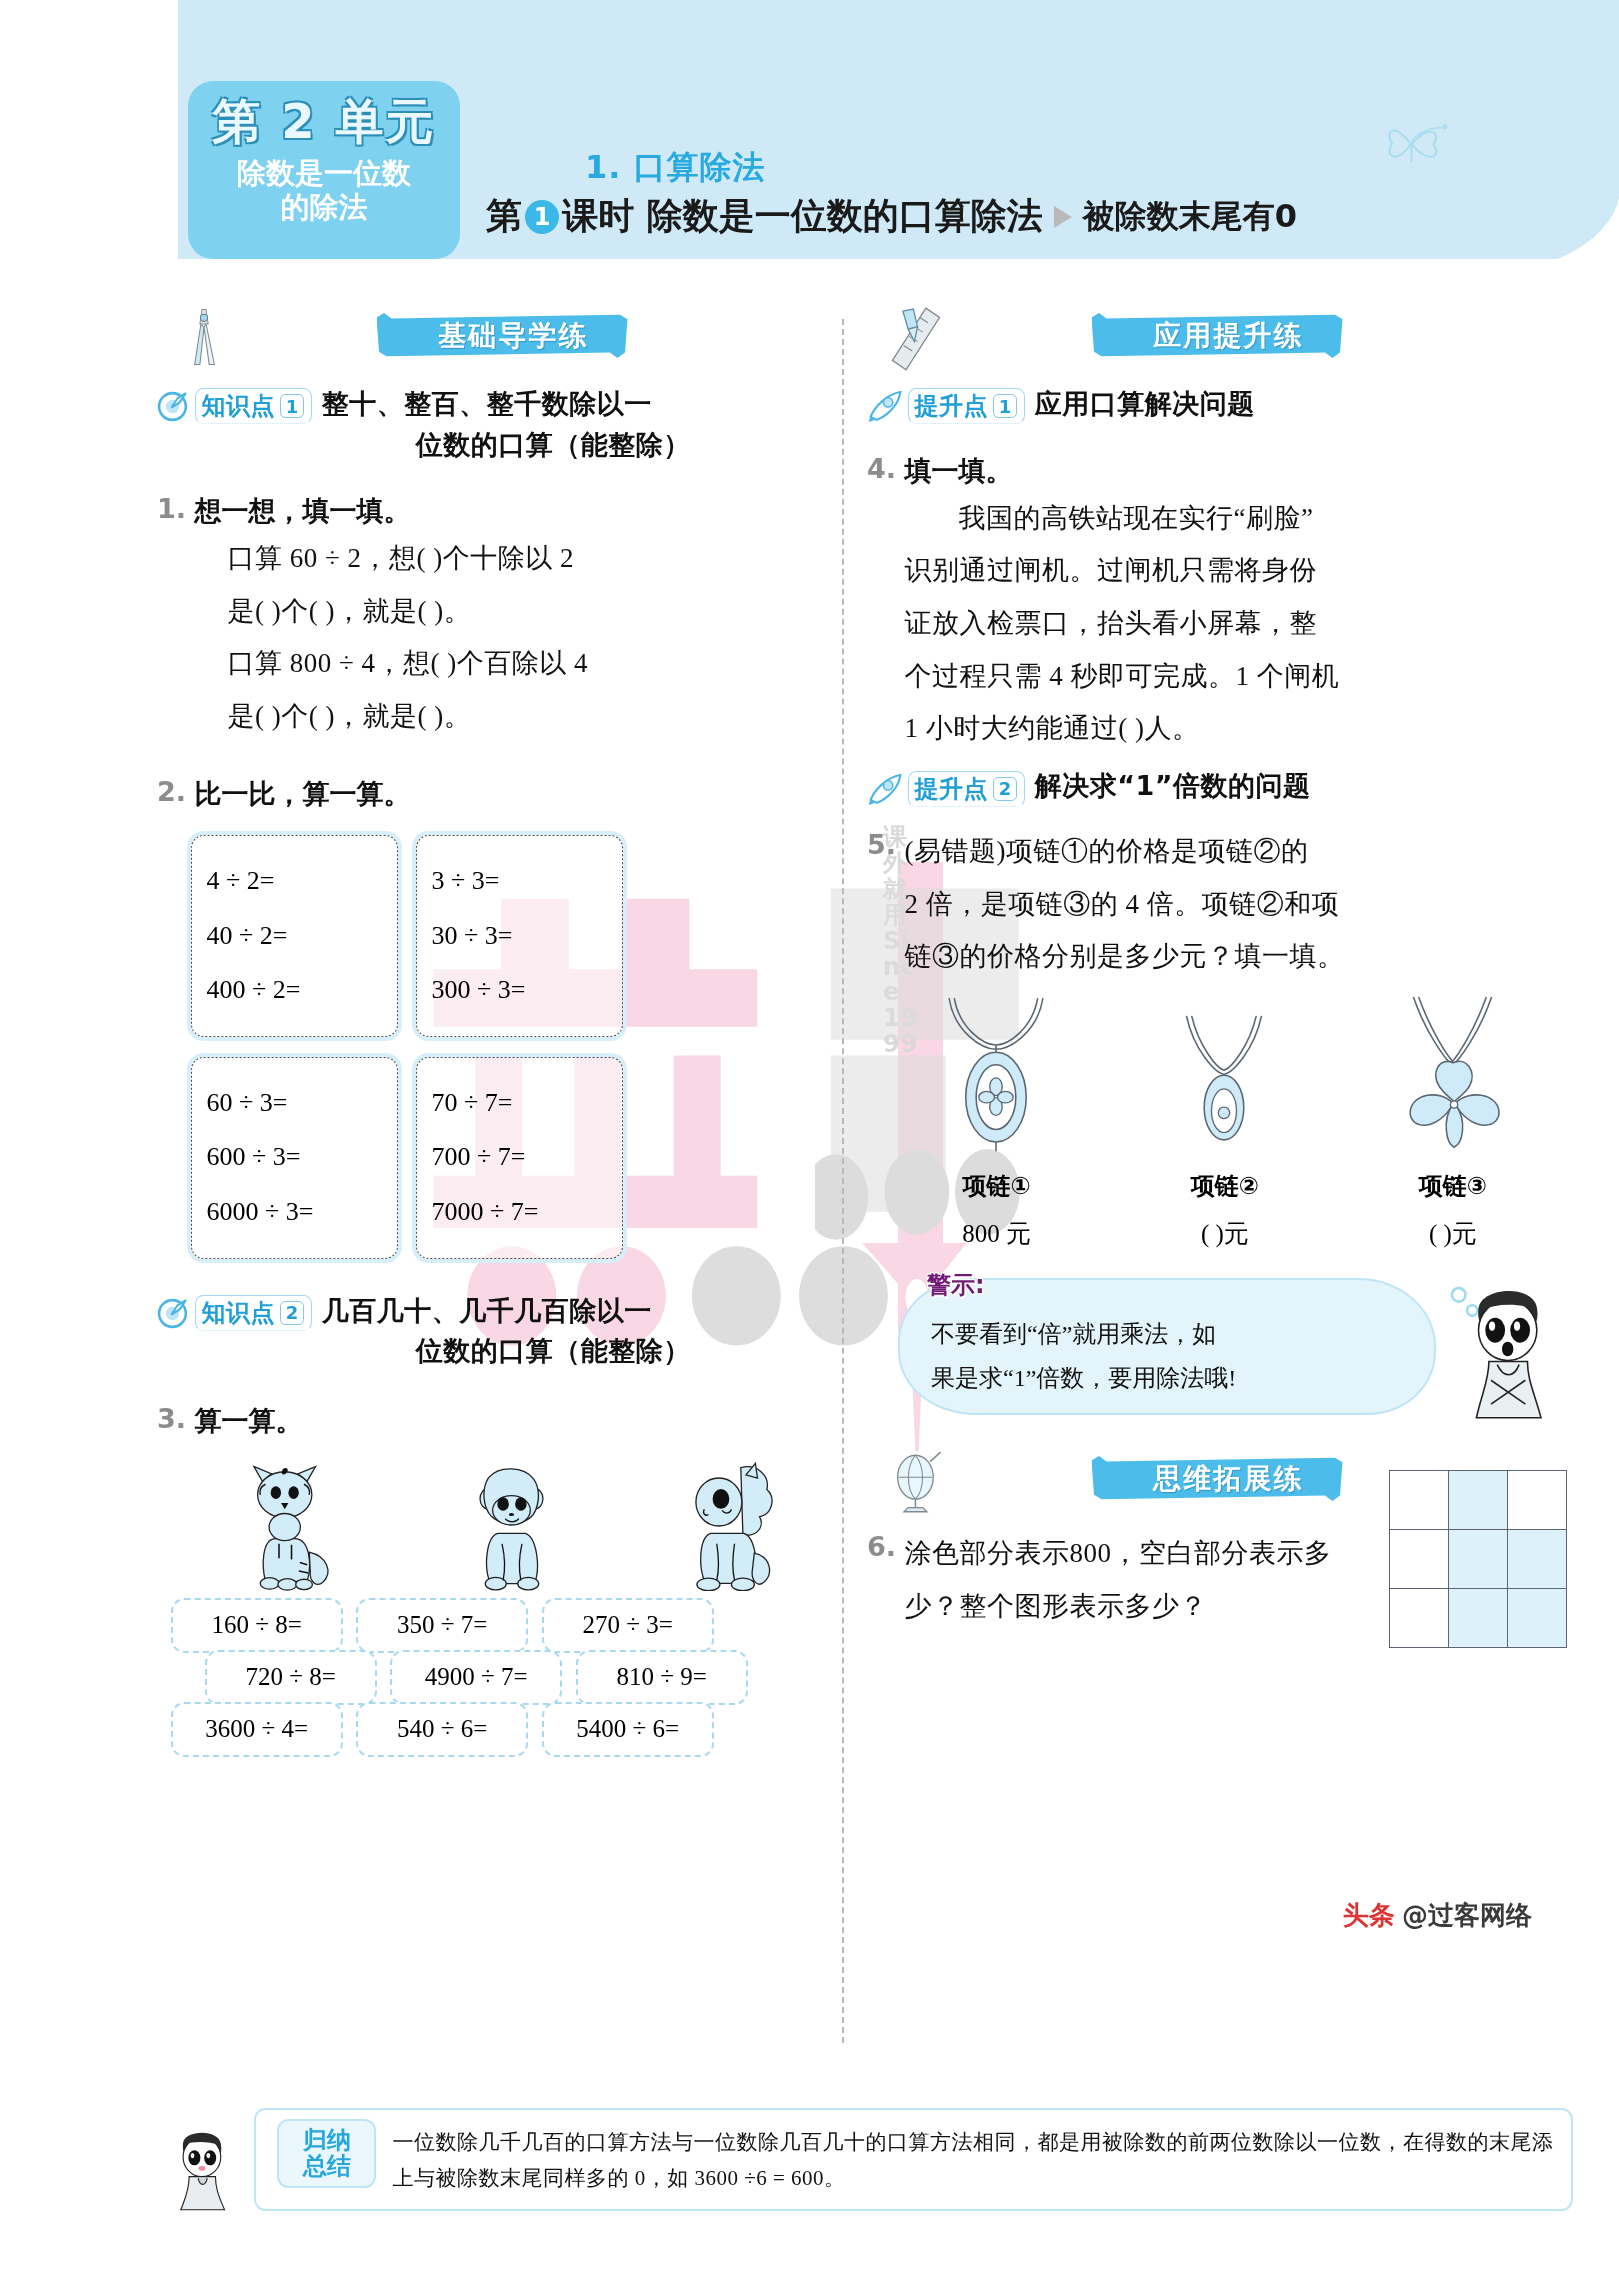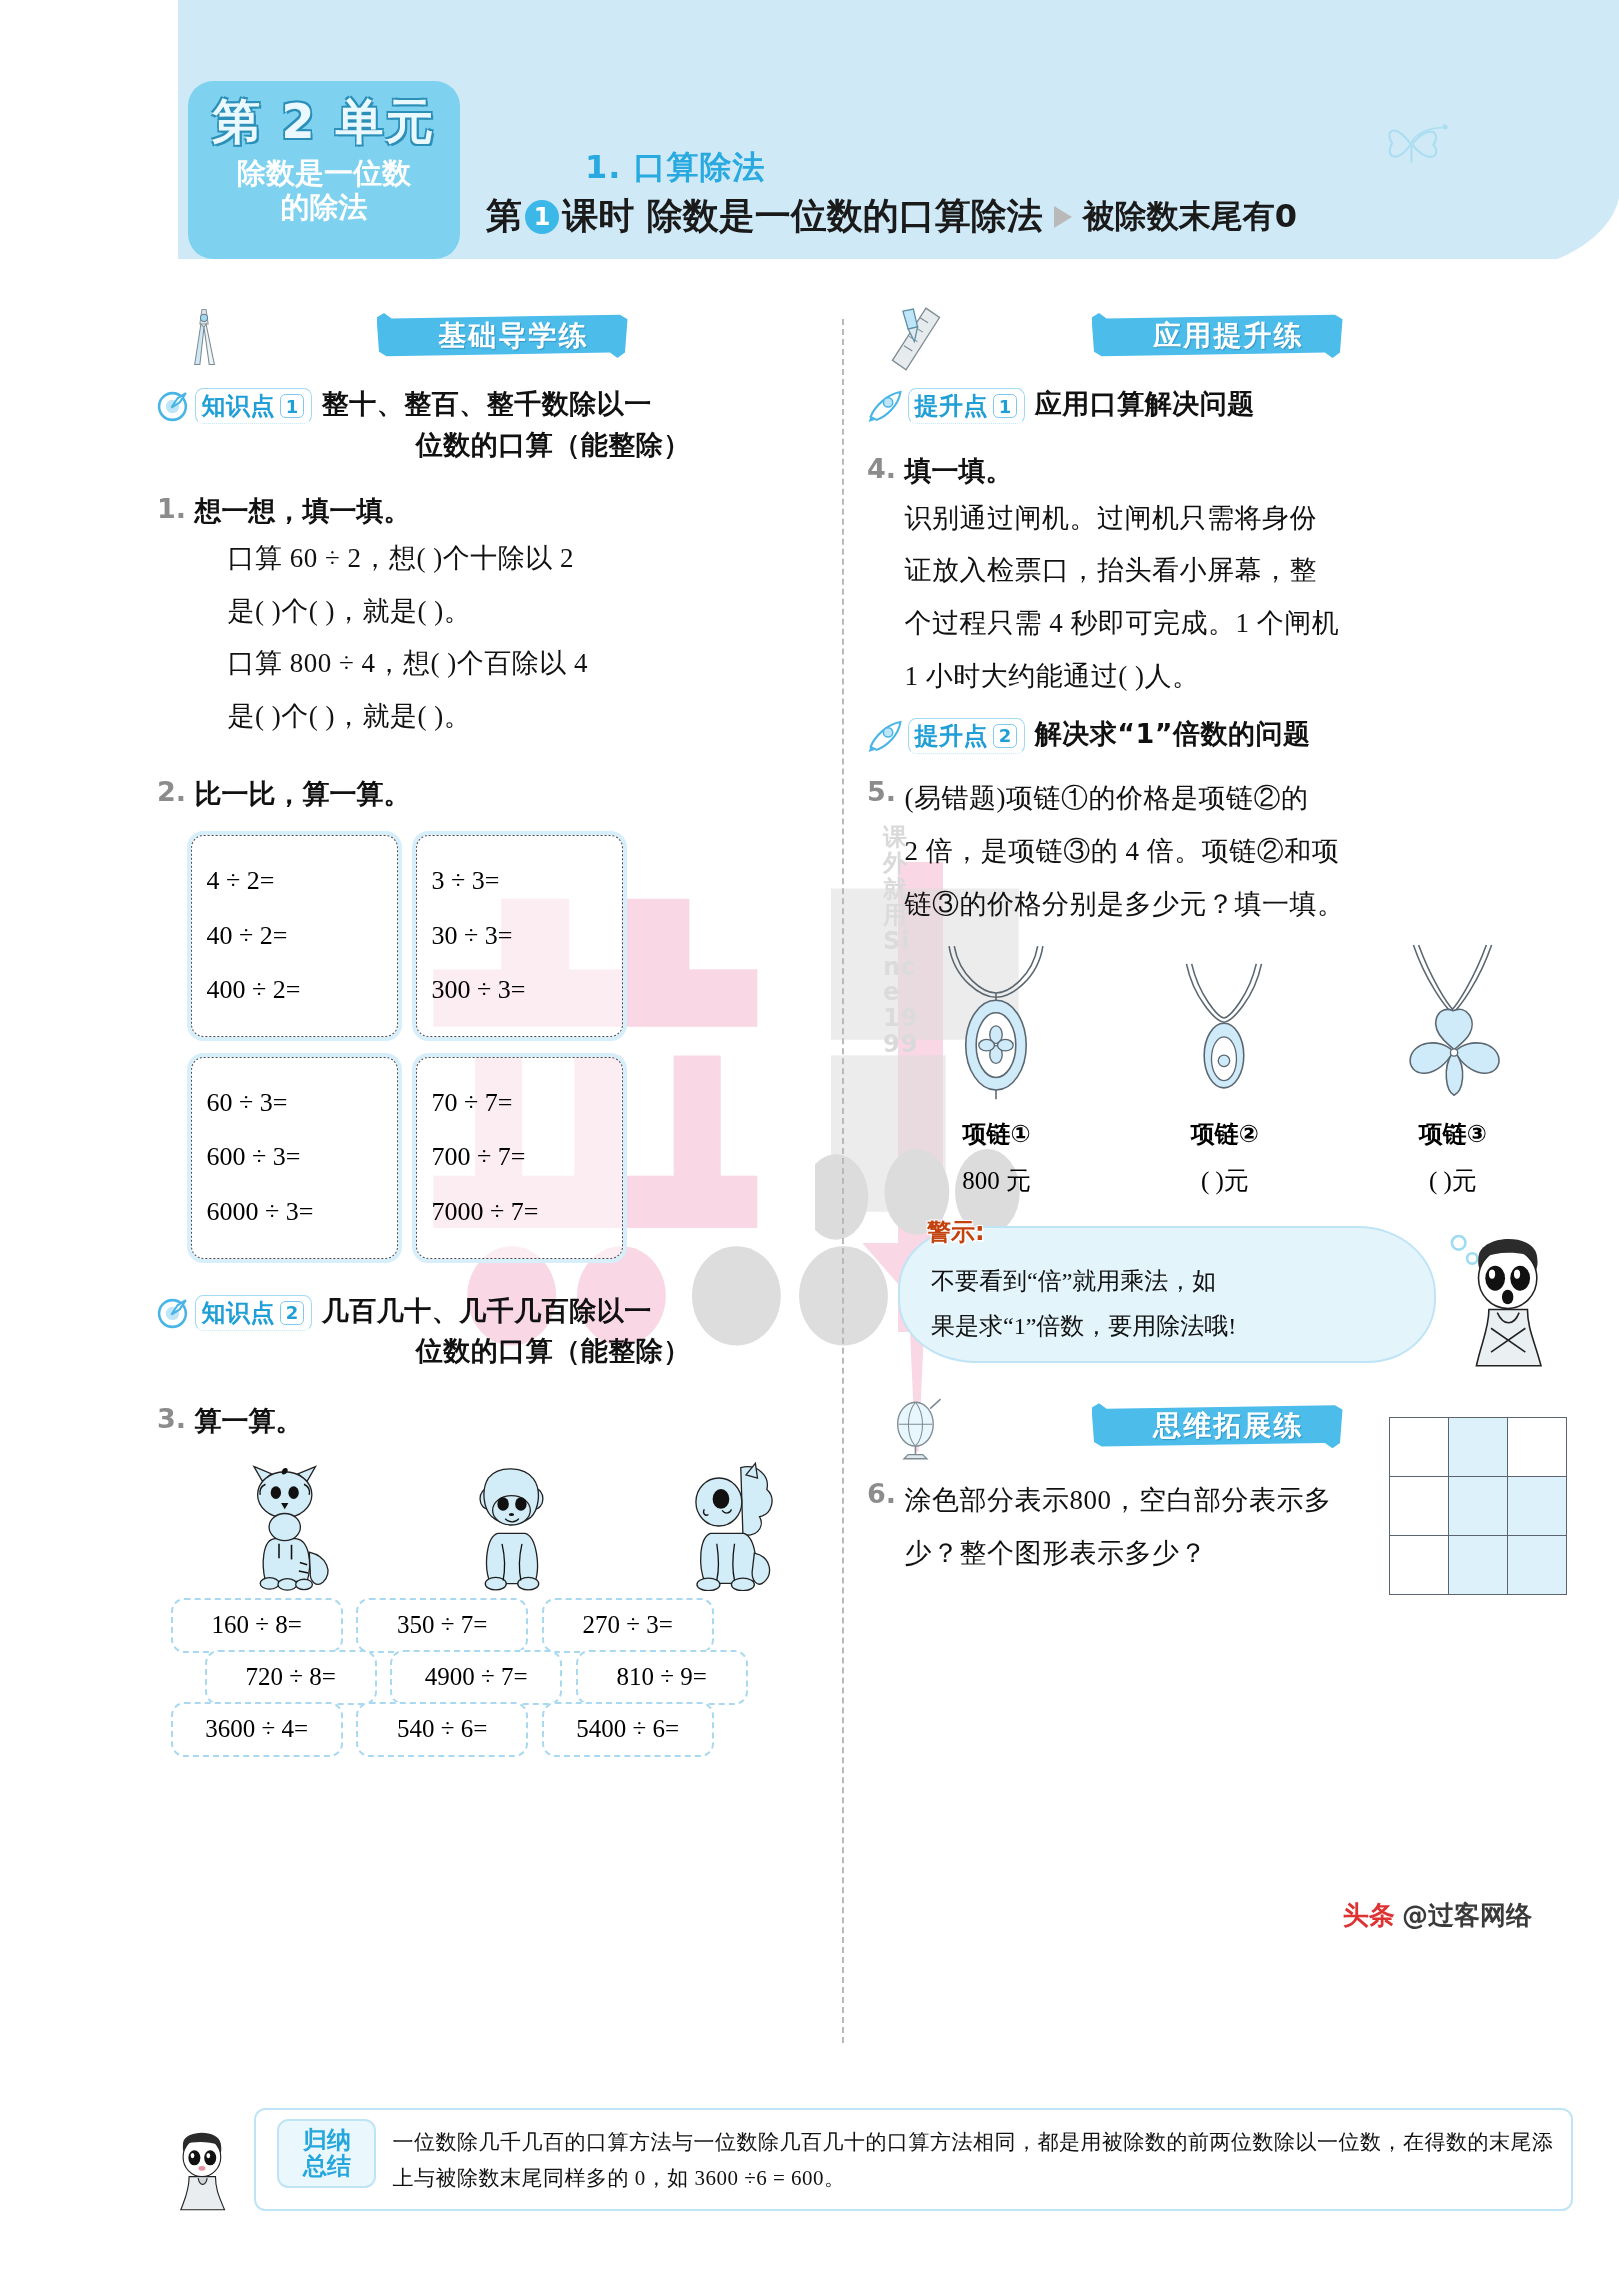--- a/index.html
+++ b/index.html
@@ -184,21 +184,21 @@
 
   
   .tipwrap { position: relative; margin: 21px 0 0 31px; height: 157px; }
   .cloud {
     position:absolute; left: 0; top: 7.3px; width: 538px; height: 137px;
     background: #e3f4fb; border: 2.6px solid #bfe4f5;
     border-radius: 73px 78px 68px 78px / 63px 68px 63px 63px;
   }
   .cloud-label {
     position:absolute; left: 29px; top: -2.1px;
-    font-family:"DejaVu Sans",sans-serif; font-weight: bold; font-size: 24px; color:#c2410c;
+    font-family:"DejaVu Sans",sans-serif; font-weight: bold; font-size: 24px; color:#701a75;
     text-shadow: 1.6px 1.6px 0 #fff, -1px -1px 0 #fff, 1px -1px 0 #fff, -1px 1px 0 #fff;
   }
   .cloud-text {
     position:absolute; left: 33px; top: 41px; width: 470px;
     font-family:"Liberation Serif",serif; font-size: 24px; line-height: 1.85; color:#111;
   }
   .boy { position:absolute; left: 543px; top: 5.2px; }
 
   
   .q6grid { position:absolute; right: 0; bottom: -15.7px; }
@@ -551,20 +551,21 @@
           <span class="kp-num">1</span>
         </div>
       </div>
       <div class="kp-title">应用口算解决问题</div>
     </div>
 
     <div class="prob">
       <div class="prob-num">4.</div>
       <div class="prob-body">
         <div class="prob-stem">填一填。</div>
+        <div class="prob-line ind2">我国的高铁站现在实行“刷脸”</div>
         <div class="prob-line">识别通过闸机。过闸机只需将身份</div>
         <div class="prob-line">证放入检票口，抬头看小屏幕，整</div>
         <div class="prob-line">个过程只需 4 秒即可完成。1 个闸机</div>
         <div class="prob-line">1 小时大约能通过(         )人。</div>
       </div>
     </div>
 
     <div class="kp-row" style="margin-top:11.5px;">
       <div class="kp-badge">
         <svg width="37" height="34" viewBox="0 0 70 66">

